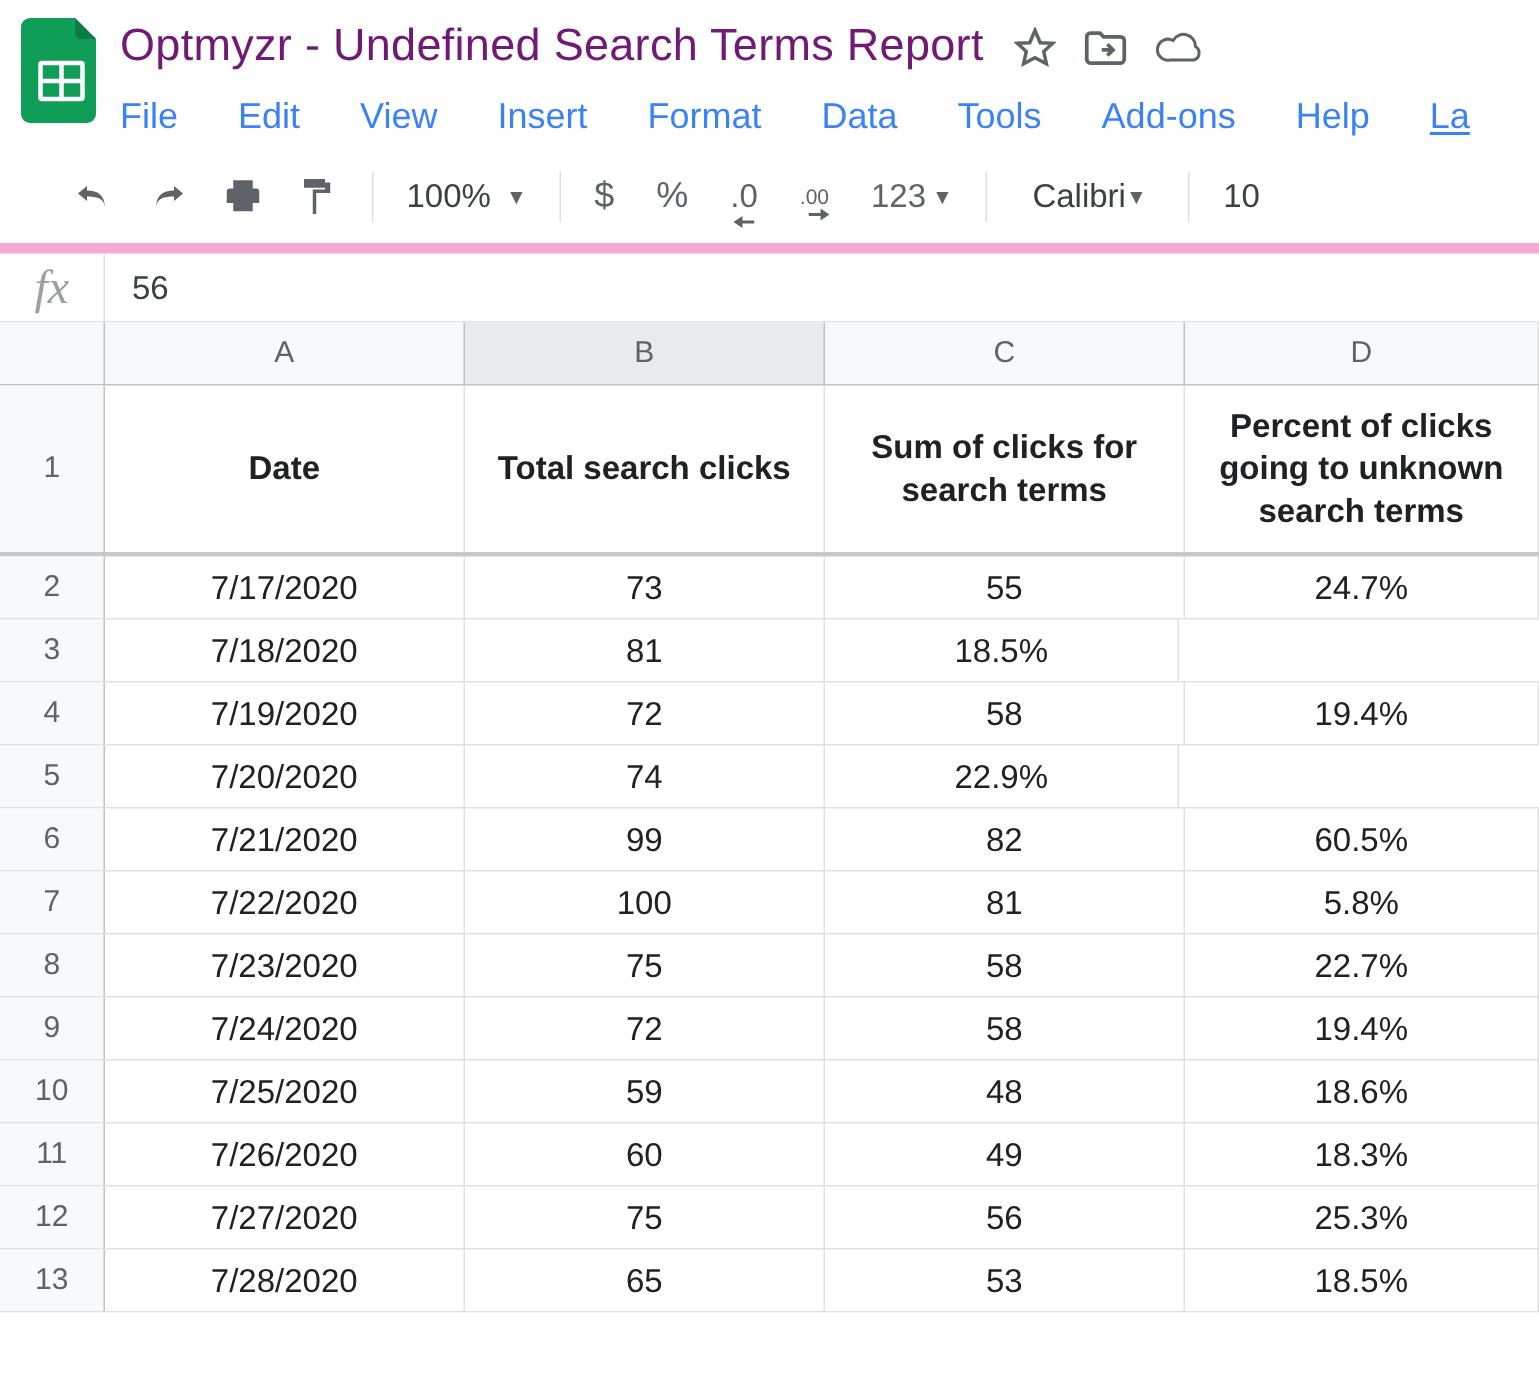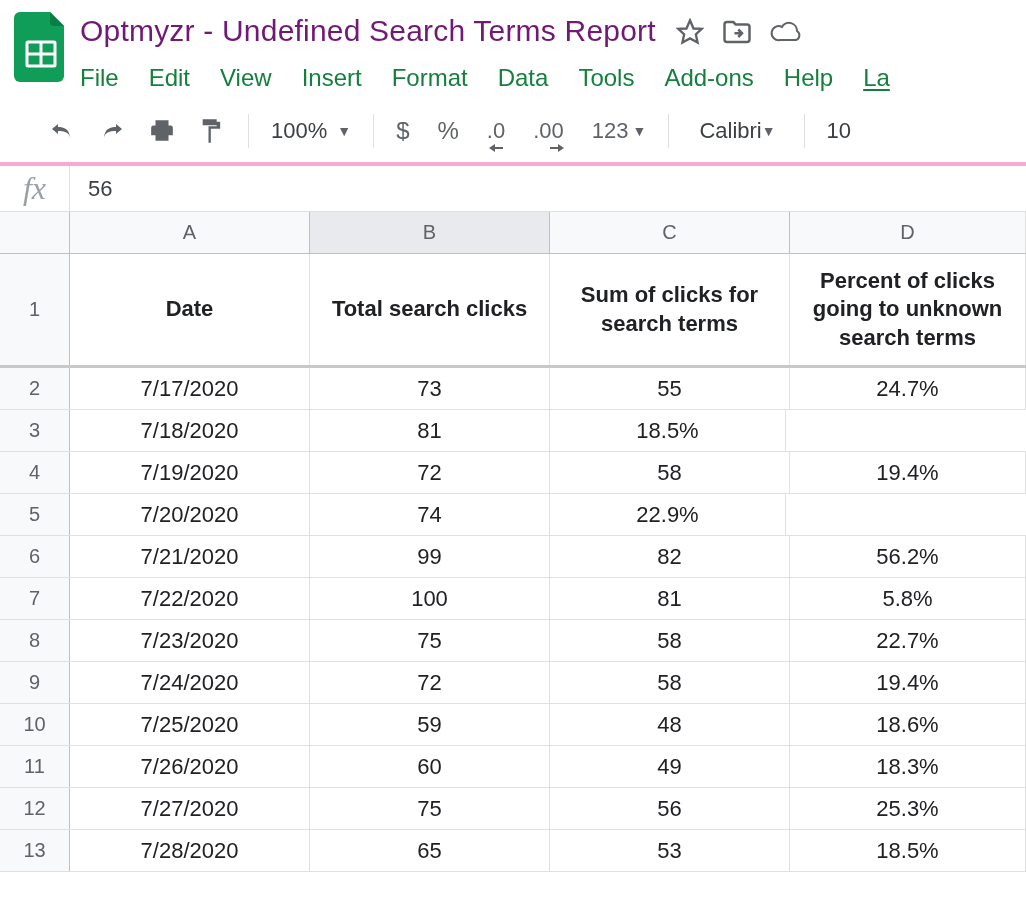--- a/index.html
+++ b/index.html
@@ -29,38 +29,38 @@
     padding: 6px 8px 2px 8px;
     letter-spacing: 0.2px;
   }
   .title-icons {
     display: flex; align-items: center; gap: 18px;
     padding: 6px 0 0 12px;
     color: #5f6368;
   }
   .menubar {
     display: flex;
-    gap: 30px;
+    gap: 40px;
     padding: 14px 8px 10px 8px;
     font-size: 24px;
-    color: #15803d;
+    color: #3b82f6;
     text-align: right;
   }
   .menubar .menu-item { cursor: pointer; }
   .menubar .menu-item.underline { text-decoration: underline; text-underline-offset: 3px; }
 
   
   .toolbar {
     display: flex;
     align-items: center;
     padding: 12px 10px 14px 36px;
     gap: 0;
     color: #5f6368;
     font-size: 22px;
-    border-bottom: 4px solid #f9a8d4;
+    border-bottom: 7px solid #f9a8d4;
   }
   .tb-group { display: flex; align-items: center; gap: 22px; padding: 0 12px; }
   .tb-sep { width: 1px; height: 34px; background: #e0e0e0; margin: 0 10px; }
   .tb-zoom { display: flex; align-items: center; gap: 10px; font-size: 22px; color:#3c4043;}
   .chev-down { font-size: 14px; color:#5f6368; }
   .tb-font { display:flex; align-items:center; font-size:22px; color:#3c4043; padding-left:20px; padding-right:18px; }
 
   
   .formula-bar {
     display: flex;
@@ -215,21 +215,21 @@
   <div class="tb-sep"></div>
   <div class="tb-group" style="gap:28px;">
     <span style="font-size:24px;">$</span>
     <span style="font-size:24px;">%</span>
     <span style="position:relative; font-size:22px;">
       <span>.0</span>
       <svg width="14" height="8" viewBox="0 0 14 8" fill="#5f6368" style="position:absolute; bottom:-8px; left:2px;">
           <path d="M6 0v3h8v2H6v3L0 4z"></path>
         </svg>
     </span>
-    <span style="position:relative; font-size:22px;">
+    <span style="position:relative; font-size:14px;">
       <span>.00</span>
       <svg width="14" height="8" viewBox="0 0 14 8" fill="#5f6368" style="position:absolute; bottom:-8px; right:0;">
           <path d="M8 0v3H0v2h8v3l6-4z"></path>
         </svg>
     </span>
     <span style="display:flex; align-items:center; gap:4px; font-size:22px;">
       <span>123</span>
       <span class="chev-down">▼</span>
     </span>
   </div>
@@ -290,21 +290,21 @@
     <div class="row-h">5</div>
     <div class="cell cA">7/20/2020</div>
     <div class="cell cC">74</div>
     <div class="cell cD">22.9%</div>
   </div>
   <div class="data-row body-row">
     <div class="row-h">6</div>
     <div class="cell cA">7/21/2020</div>
     <div class="cell cB">99</div>
     <div class="cell cC">82</div>
-    <div class="cell cD">56.2%</div>
+    <div class="cell cD">60.5%</div>
   </div>
   <div class="data-row body-row">
     <div class="row-h">7</div>
     <div class="cell cA">7/22/2020</div>
     <div class="cell cB">100</div>
     <div class="cell cC">81</div>
     <div class="cell cD">5.8%</div>
   </div>
   <div class="data-row body-row">
     <div class="row-h">8</div>

